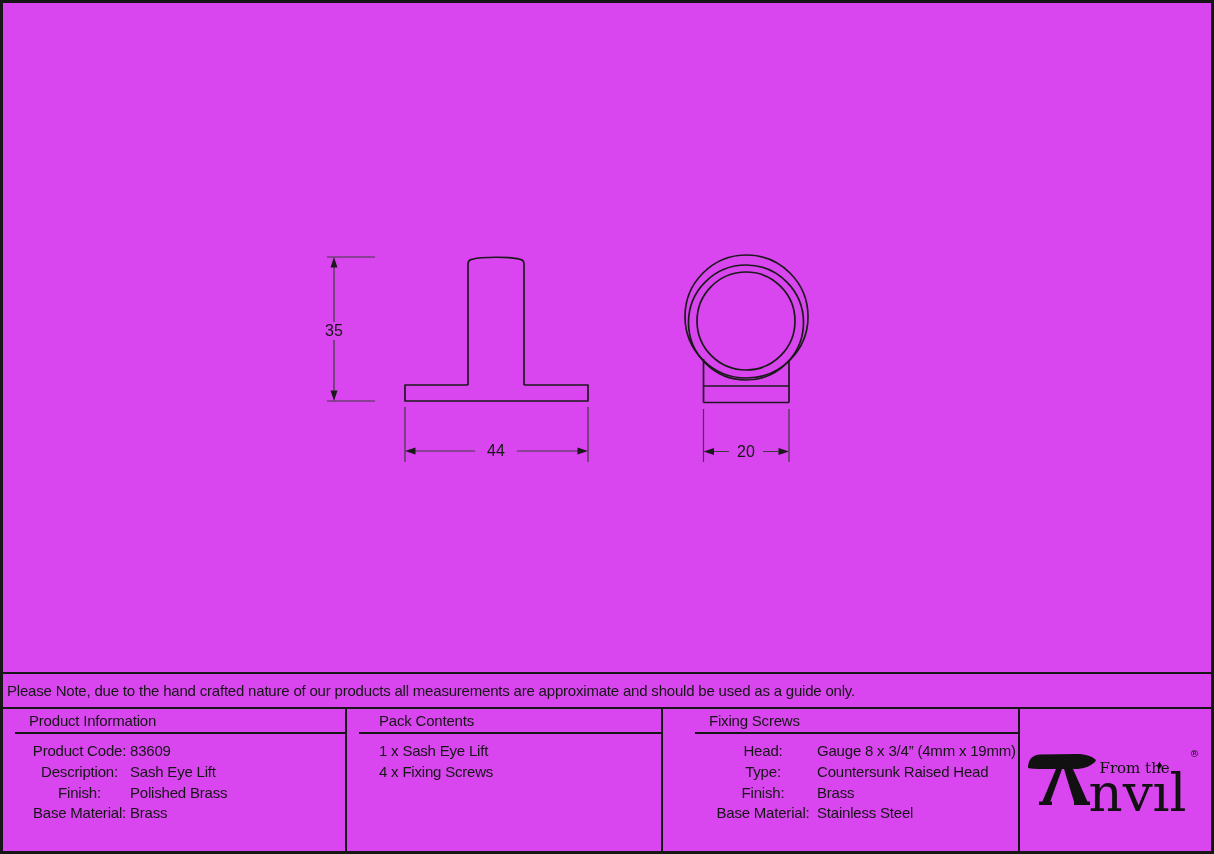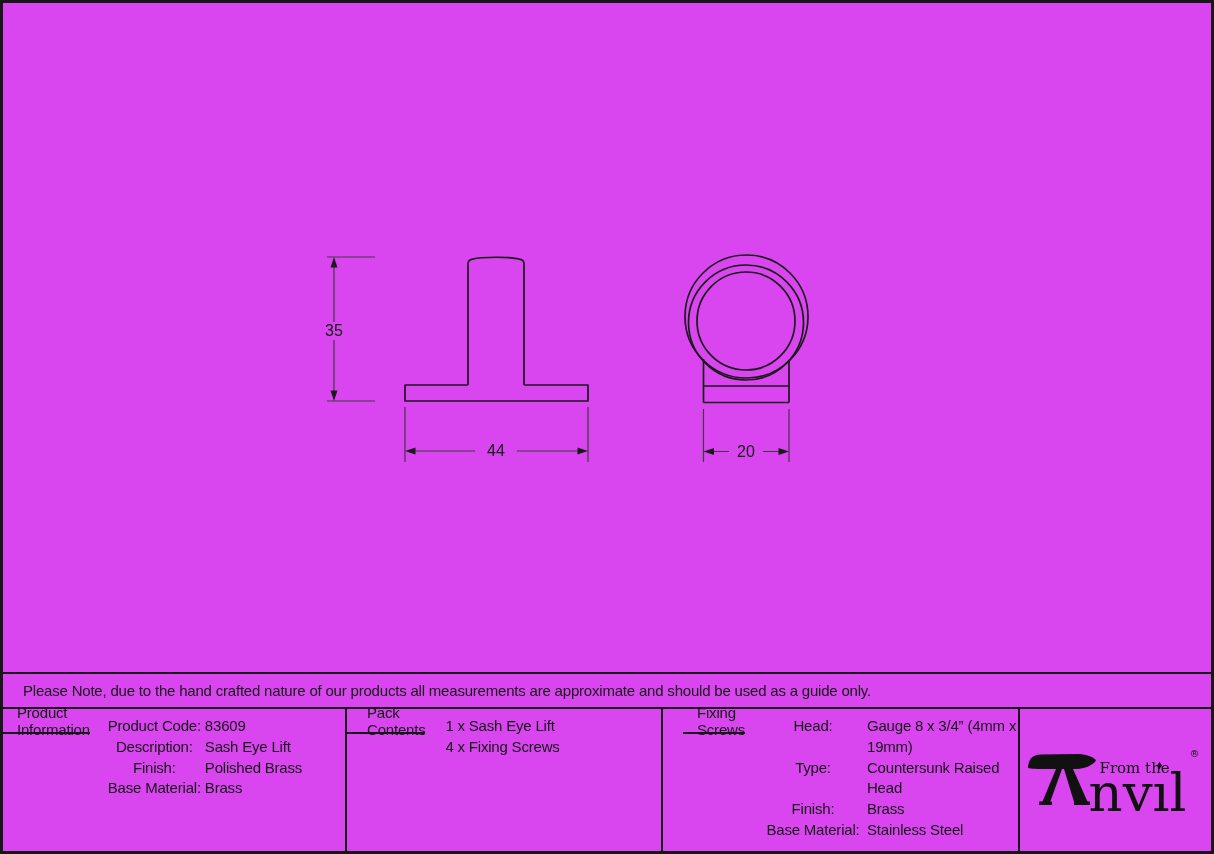--- a/index.html
+++ b/index.html
@@ -20,24 +20,24 @@
   .arr{fill:#1a1a1a;stroke:none;}
   .dimlabel{font-family:"Liberation Sans",sans-serif;font-size:16px;fill:#161616;}
   
   .bottom{
     position:absolute;left:0;right:0;top:669px;bottom:0;
     display:flex;flex-direction:column;
     border-top:2px solid #161616;
   }
   .note-row{
     height:33px;flex:0 0 33px;display:flex;align-items:center;
-    padding-left:20px;font-size:15px;letter-spacing:-0.2px;
+    padding-left:4px;font-size:15px;letter-spacing:-0.2px;
   }
   .spec-table{flex:1;display:flex;border-top:2px solid #161616;min-height:0;}
-  .col{box-sizing:border-box;border-right:2px solid #161616;display:flex;flex-direction:row;}
+  .col{box-sizing:border-box;border-right:2px solid #161616;display:flex;flex-direction:column;padding-left:12px;}
   .col-product{width:344px;}
   .col-pack{width:316px;}
   .col-screws{width:337px;margin-left:20px;}
   .col-header{
     box-sizing:border-box;height:25px;flex:0 0 25px;
     border-bottom:2px solid #161616;
     display:flex;align-items:center;
     font-size:15px;letter-spacing:-0.2px;
   }
   .col-body{padding-top:7px;font-size:15px;letter-spacing:-0.2px;}

